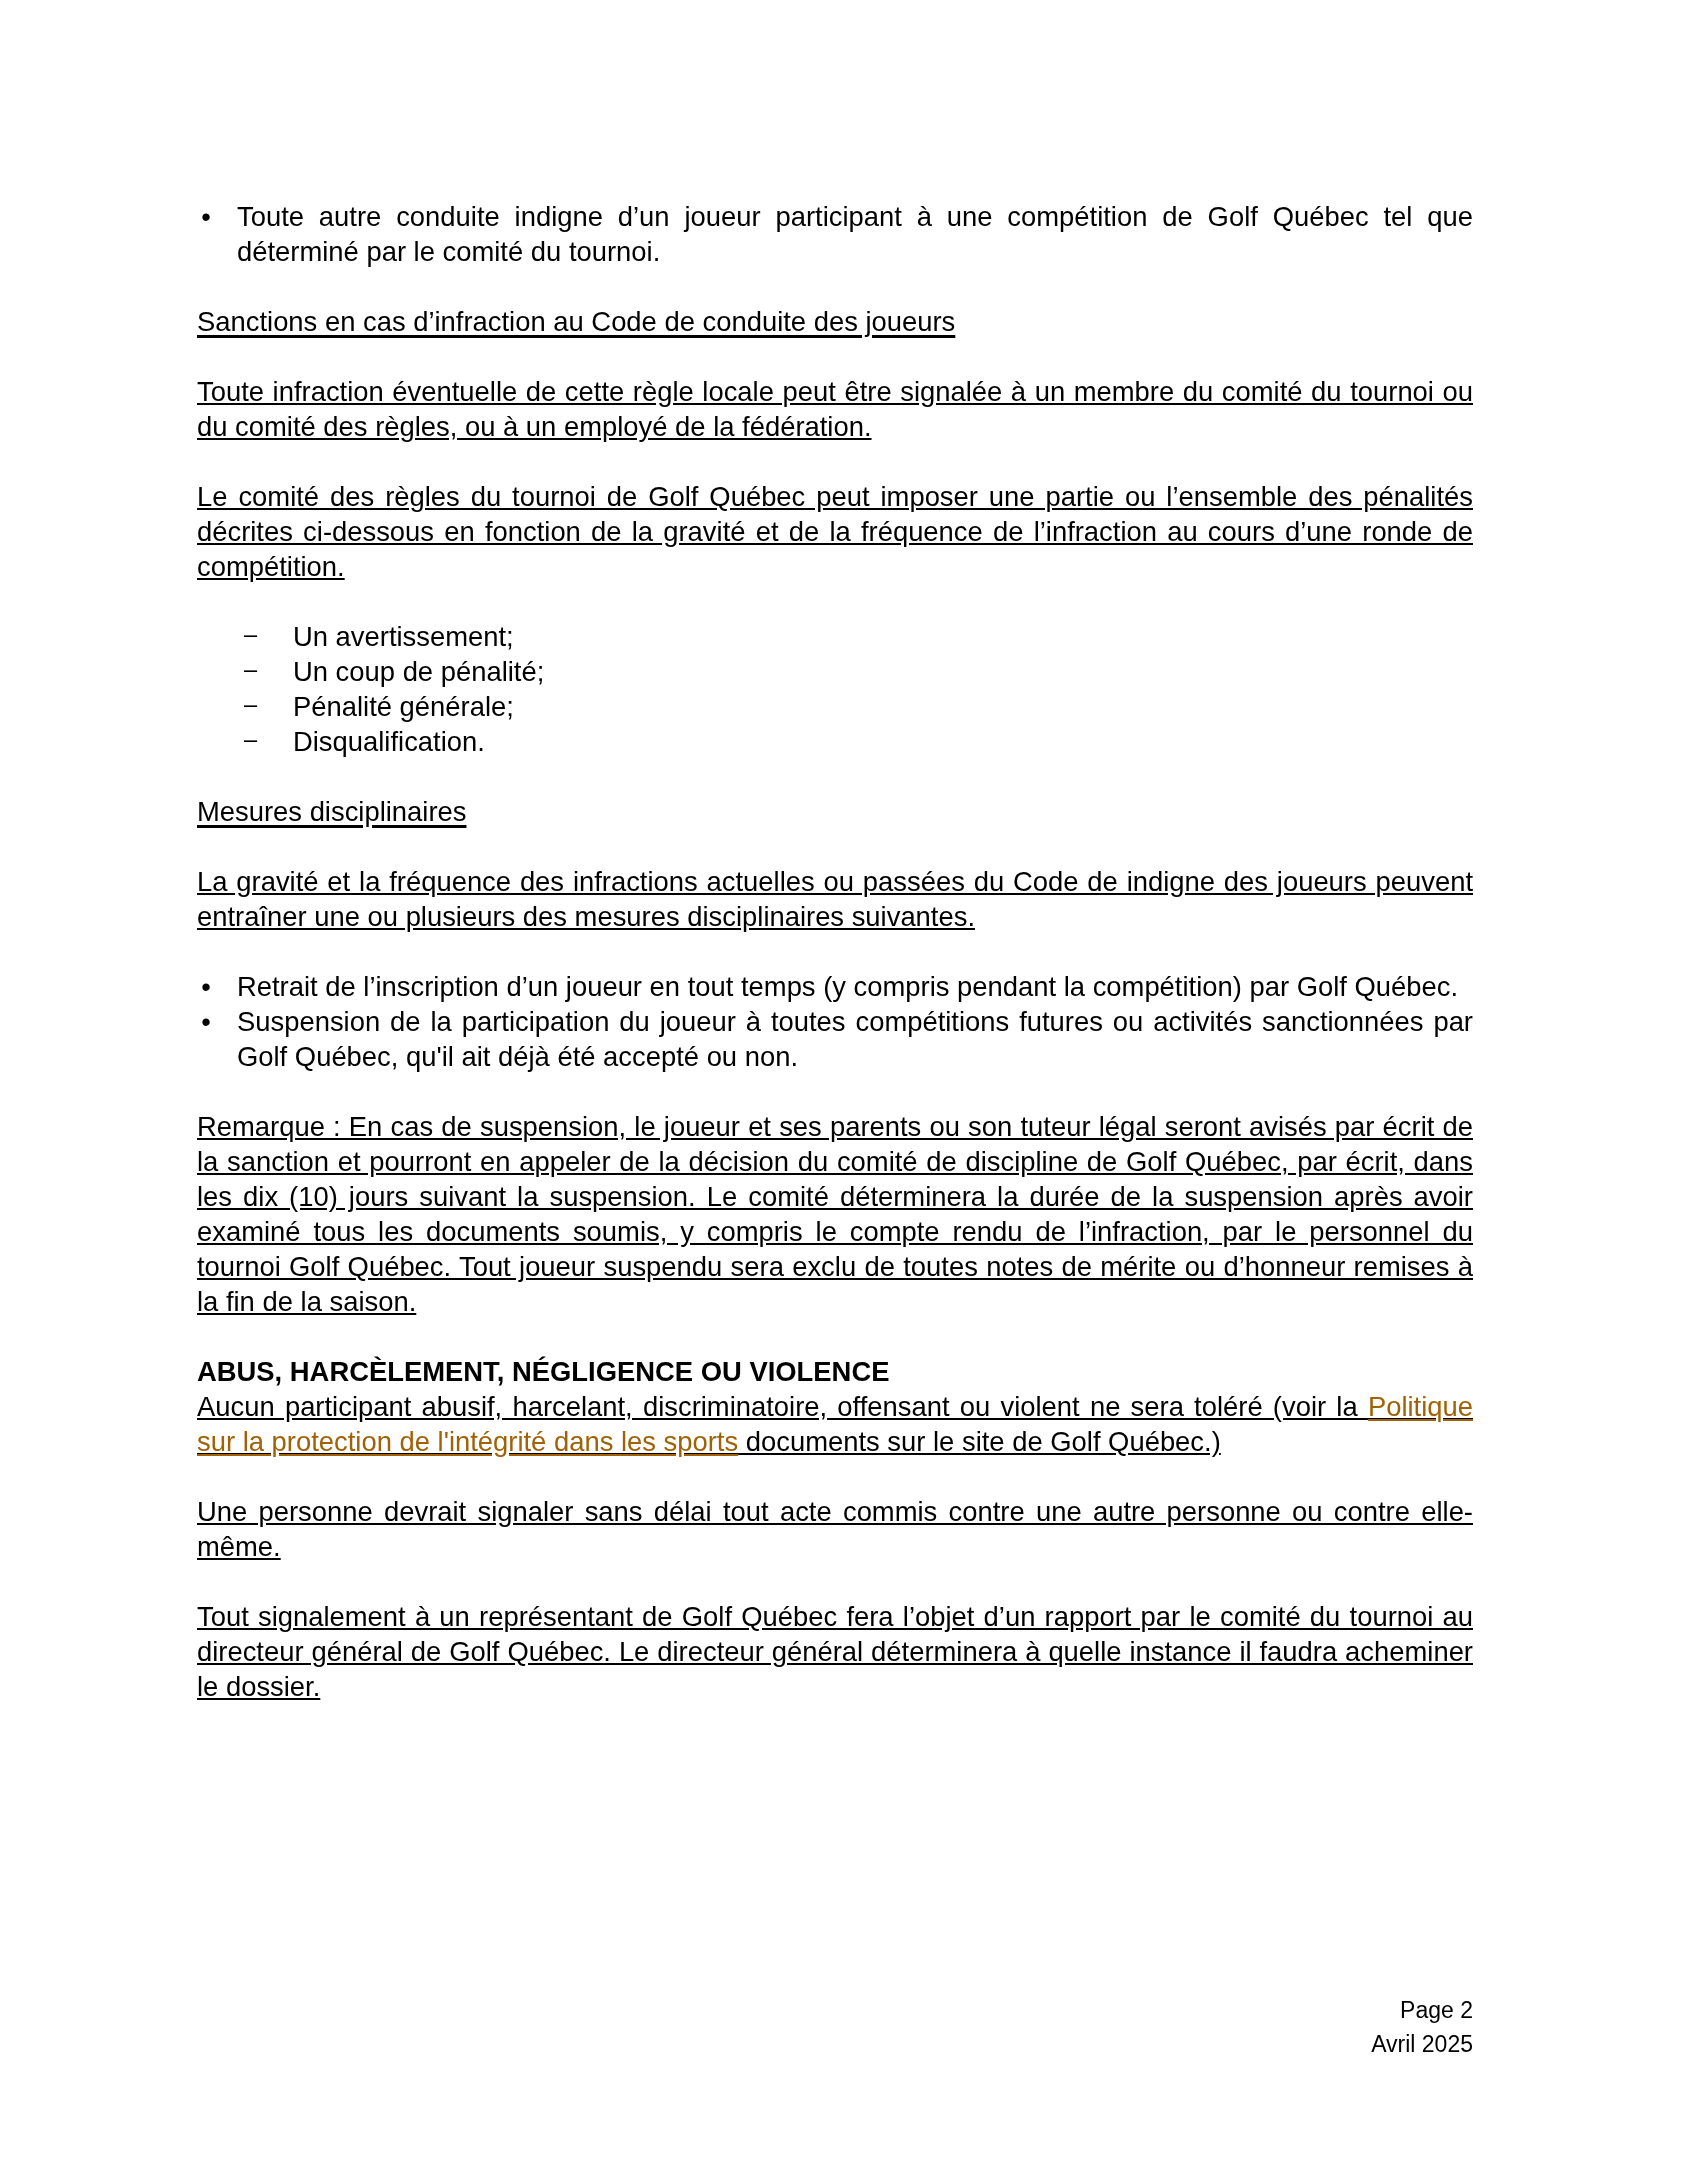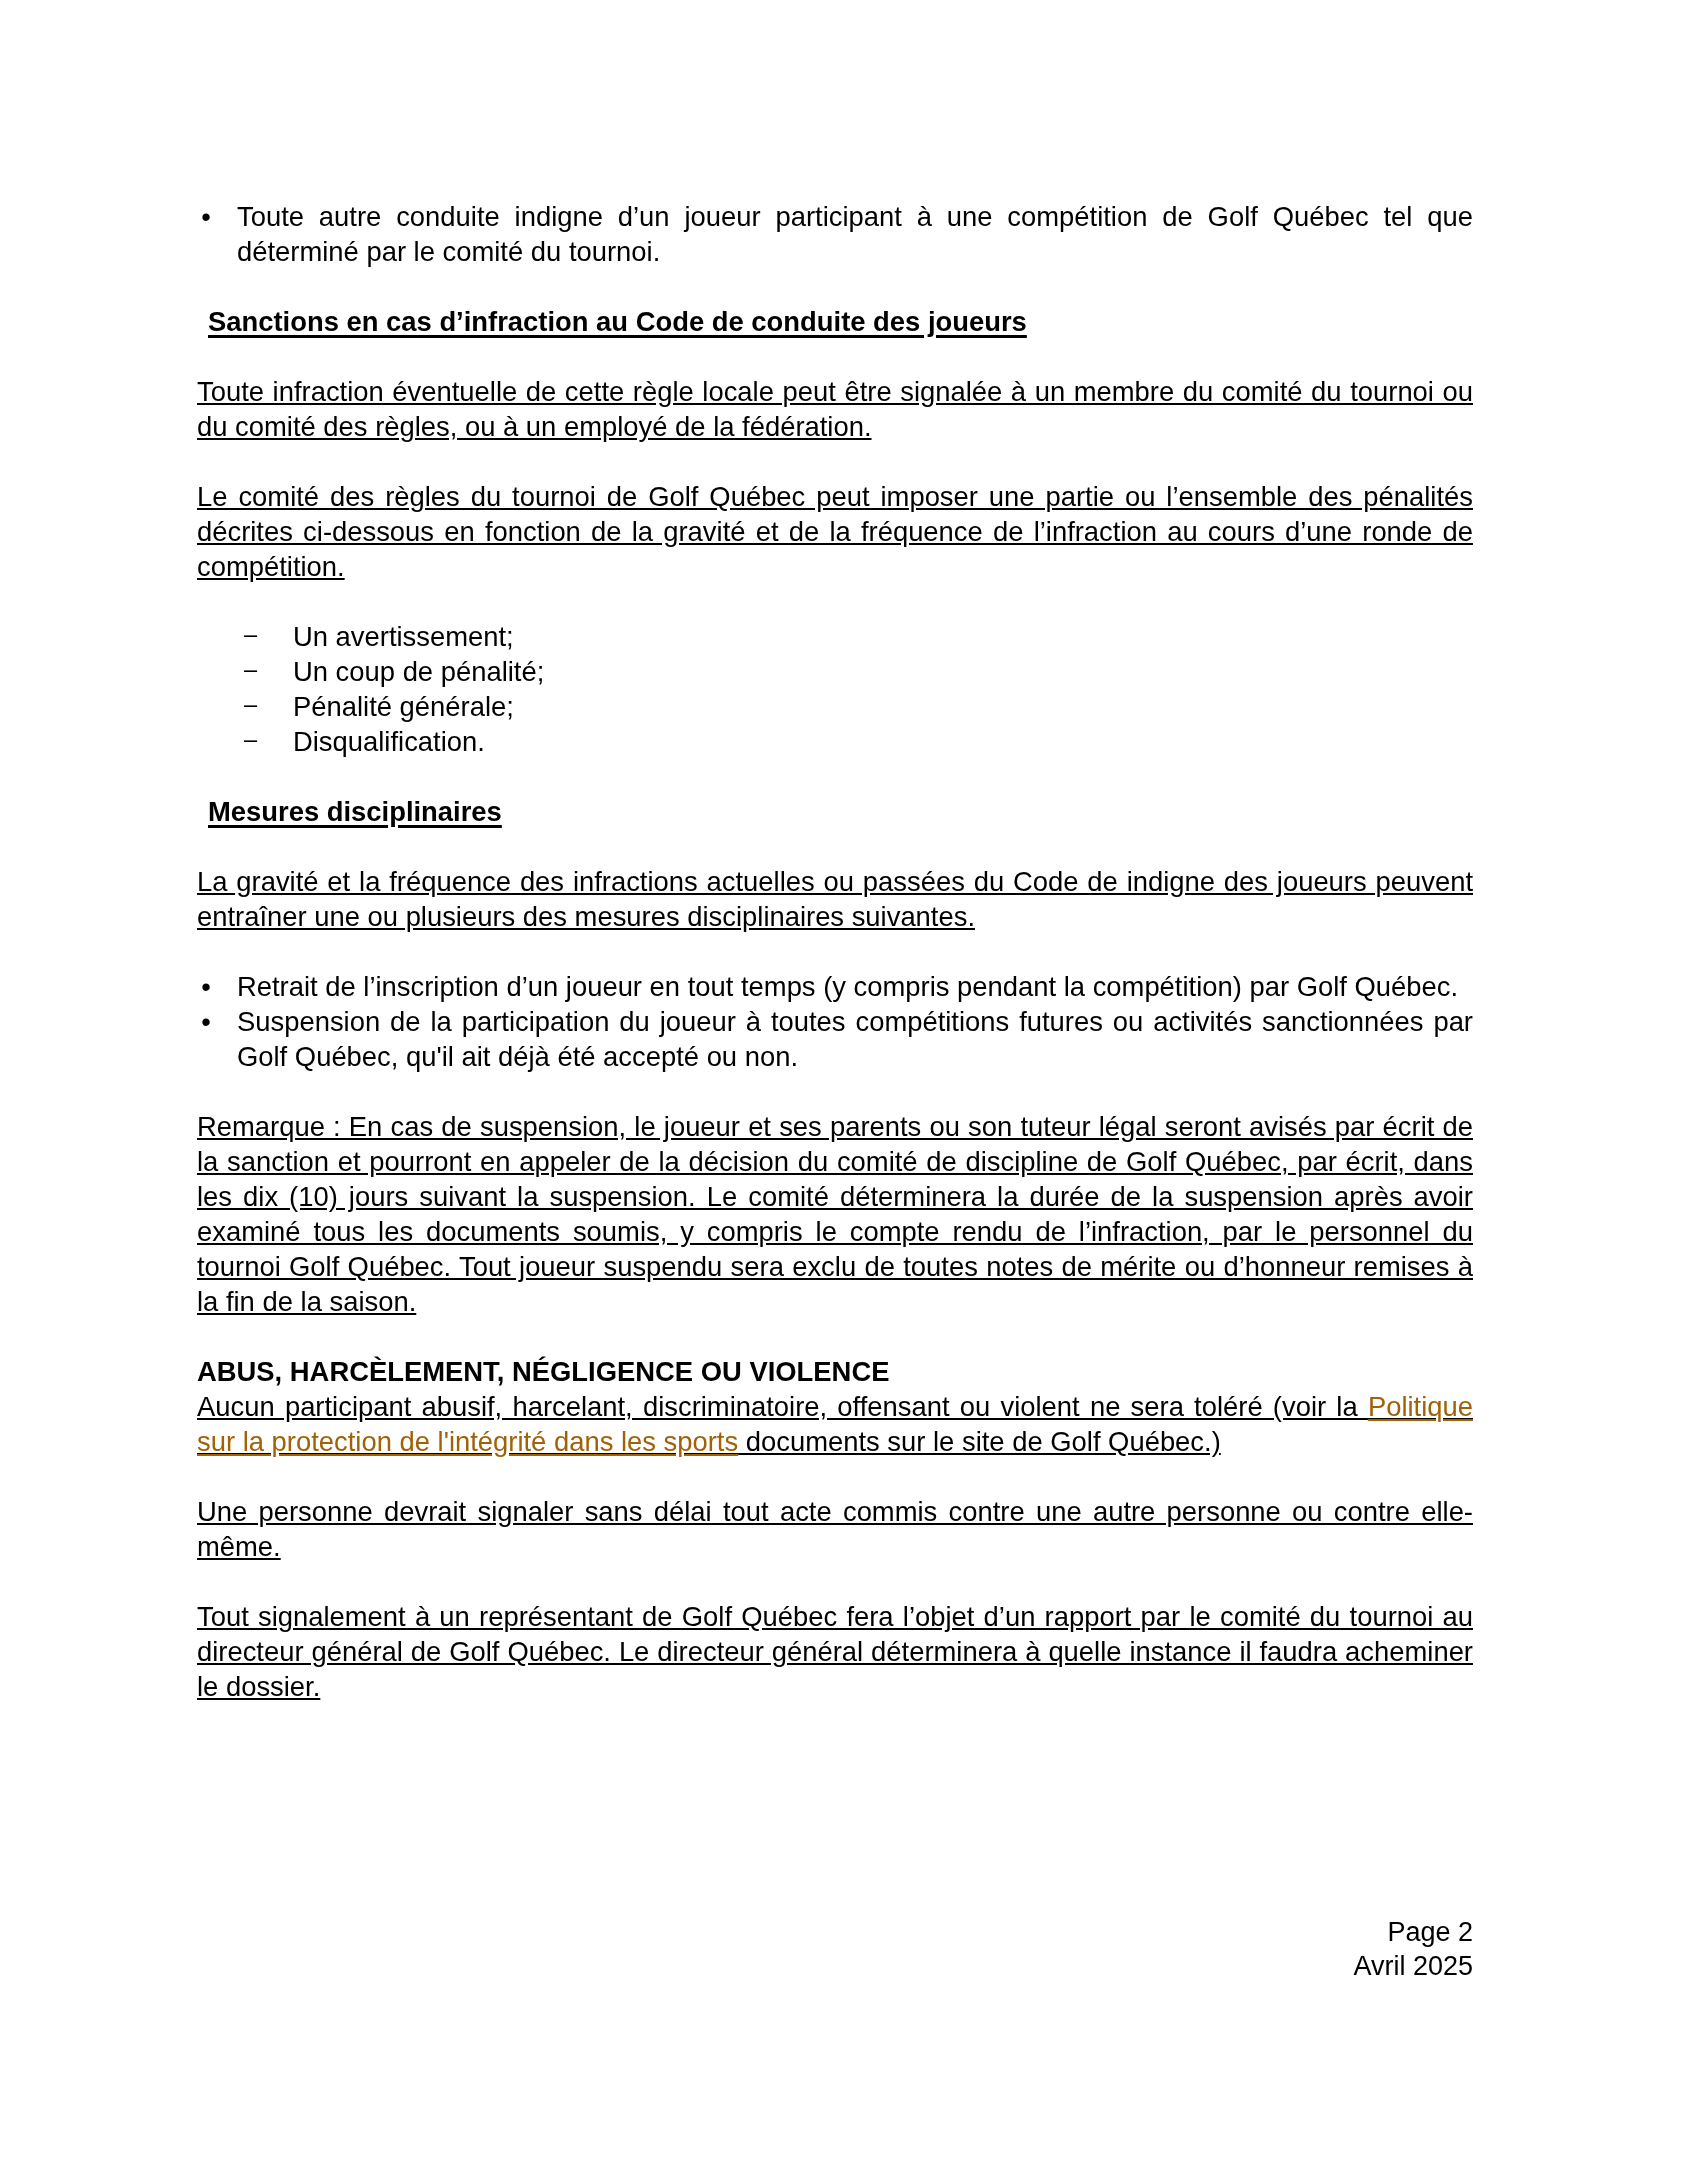--- a/index.html
+++ b/index.html
@@ -1,32 +1,32 @@
 <!DOCTYPE html>
 <html style="font-size:13.5px"><head>
 <meta charset="utf-8">
 <style>
   html, body { margin: 0; padding: 0; background: #ffffff; }
   body { width: 1687px; height: 2183px; position: relative; overflow: hidden;
          font-family: "Liberation Sans", sans-serif; color: #000; }
   .page { position: absolute; left: 197px; top: 199px; width: 1276px;
           font-size: 27.4px; line-height: 35px; }
   p { margin: 0 0 35px 0; text-align: justify; text-decoration: underline; }
-  .heading-u { font-weight: bold; text-decoration: underline; text-decoration-thickness: 2.5px;
-               text-underline-offset: 4.2px; margin-bottom: 35px; margin-left: 11px; }
+  .heading-u { font-weight: normal; text-decoration: underline; text-decoration-thickness: 2.5px;
+               text-underline-offset: 4.2px; margin-bottom: 35px; }
   .heading-b { font-weight: bold; }
   ul.bullets { list-style: none; margin: 0 0 35px 0; padding: 0; }
   ul.bullets li { position: relative; padding-left: 40px; text-align: justify; }
   ul.bullets li .bullet { position: absolute; left: 4.2px; top: 0; }
   ul.dashes { list-style: none; margin: 0 0 35px 0; padding: 0; }
   ul.dashes li { position: relative; padding-left: 96px; }
   ul.dashes li .dash { position: absolute; left: 47px; top: -1.7px; font-size: 23.6px; }
   a.link { color: #a16207; text-decoration: underline; text-decoration-thickness: 1.7px; text-underline-offset: 3.4px; }
-  .footer { position: absolute; right: 214px; top: 1915px; text-align: right;
-            font-size: 27px; line-height: 34px; }
+  .footer { position: absolute; right: 214px; top: 1993px; text-align: right;
+            font-size: 23px; line-height: 34px; }
 </style>
 </head>
 <body>
 
 <div class="page">
 
   <ul class="bullets">
     <li>
       <span class="bullet">•</span>
       <span>Toute autre conduite indigne d’un joueur participant à une compétition de Golf Québec tel que déterminé par le comité du tournoi.</span>

